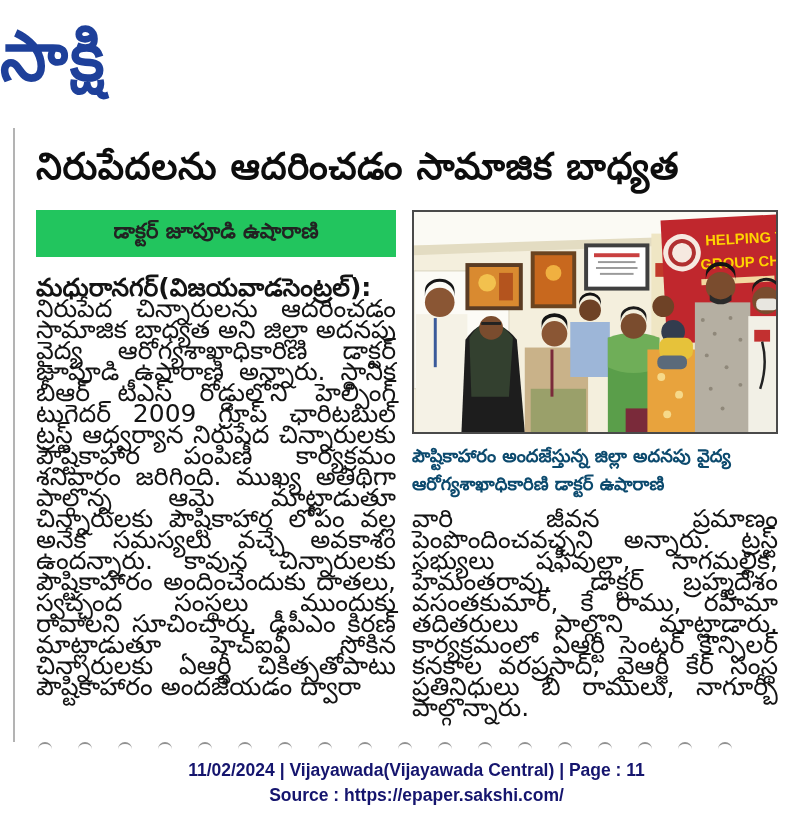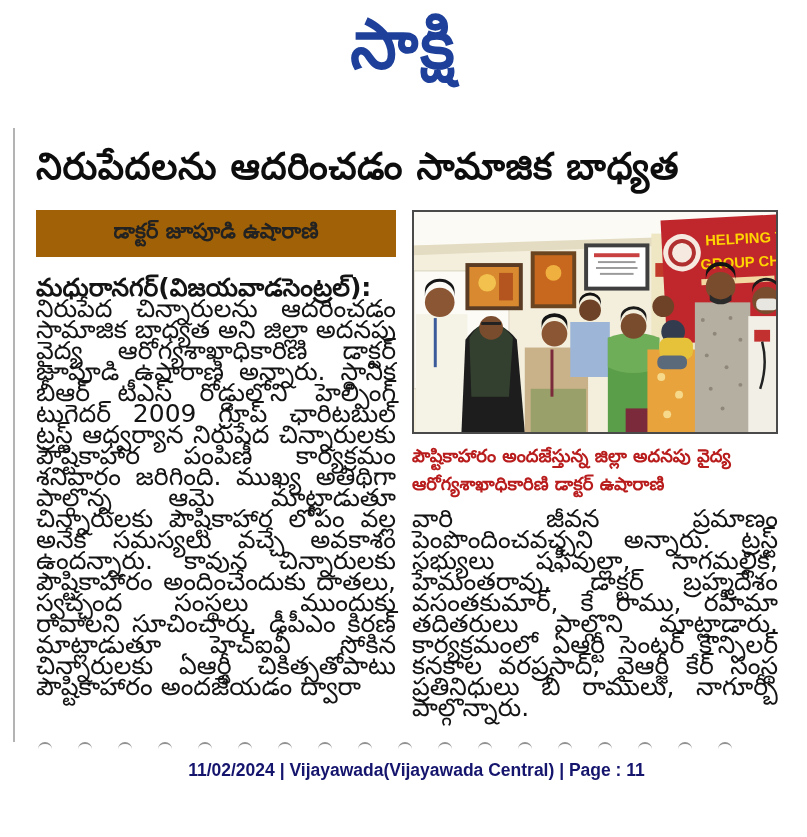--- a/index.html
+++ b/index.html
@@ -8,22 +8,22 @@
     width: 807px; height: 837px;
     font-family: "Liberation Sans", "DejaVu Sans", sans-serif;
     position: relative;
     overflow: hidden;
     color: #1a1a1a;
   }
   .page { position: relative; width: 807px; height: 837px; background: #fff; }
 
   
   .masthead {
-    width: 100%; text-align: center;
-    padding-top: 6px; height: 120px;
+    width: 100%; text-align: left;
+    padding-top: 18px; height: 120px;
   }
   .logo-text {
     display: inline-block;
     font-family: "DejaVu Sans", sans-serif;
     font-size: 66px; font-weight: 800;
     color: #1e409a;
     letter-spacing: 2px;
     transform: scaleY(1.05);
   }
 
@@ -38,21 +38,21 @@
   .headline {
     font-family: "DejaVu Sans", sans-serif;
     font-size: 37px; font-weight: 800; color: #0d0d0d;
     line-height: 1.35; letter-spacing: 0.5px;
     margin-bottom: 18px; white-space: nowrap;
   }
 
   .columns { display: grid; grid-template-columns: 360px 366px; column-gap: 16px; }
 
   .subhead-box {
-    background: #a16207;
+    background: #22c55e;
     height: 47px; display: flex; align-items: center; justify-content: center;
     margin-bottom: 20px;
   }
   .subhead-box .subhead-text {
     font-family: "DejaVu Sans", sans-serif;
     font-size: 21px; font-weight: 700; color: #222222;
   }
 
   .body-text {
     font-family: "DejaVu Sans", sans-serif;
@@ -65,21 +65,21 @@
     width: 366px; height: 224px;
     border: 2px solid #4a4a4a;
     background: #f2ecd8;
     overflow: hidden;
     margin-bottom: 8px;
   }
   .photo-frame svg { display: block; width: 100%; height: 100%; }
 
   .photo-caption {
     font-family: "DejaVu Sans", sans-serif;
-    font-size: 18px; font-weight: 700; color: #b91c1c;
+    font-size: 18px; font-weight: 700; color: #0c4a6e;
     line-height: 28px; margin-bottom: 10px;
   }
 
   
   .cropped-line {
     position: absolute; left: 38px; top: 736px; width: 735px; height: 13px;
     overflow: hidden; opacity: 0.55;
   }
   .cropped-line i {
     display: inline-block; width: 14px; height: 14px;
@@ -240,15 +240,16 @@
 
     </div>
   </div>
 
   <div class="cropped-line">
     <i></i><i></i><i></i><i></i><i></i><i></i><i></i><i></i><i></i><i></i><i></i><i></i><i></i><i></i><i></i><i></i><i></i><i></i>
   </div>
 
   <div class="footer">
     <div class="meta-line">11/02/2024 | Vijayawada(Vijayawada Central) | Page : 11</div>
+    <div class="source-line">Source : https://epaper.sakshi.com/</div>
   </div>
 
 </div>
 
 </body></html>

